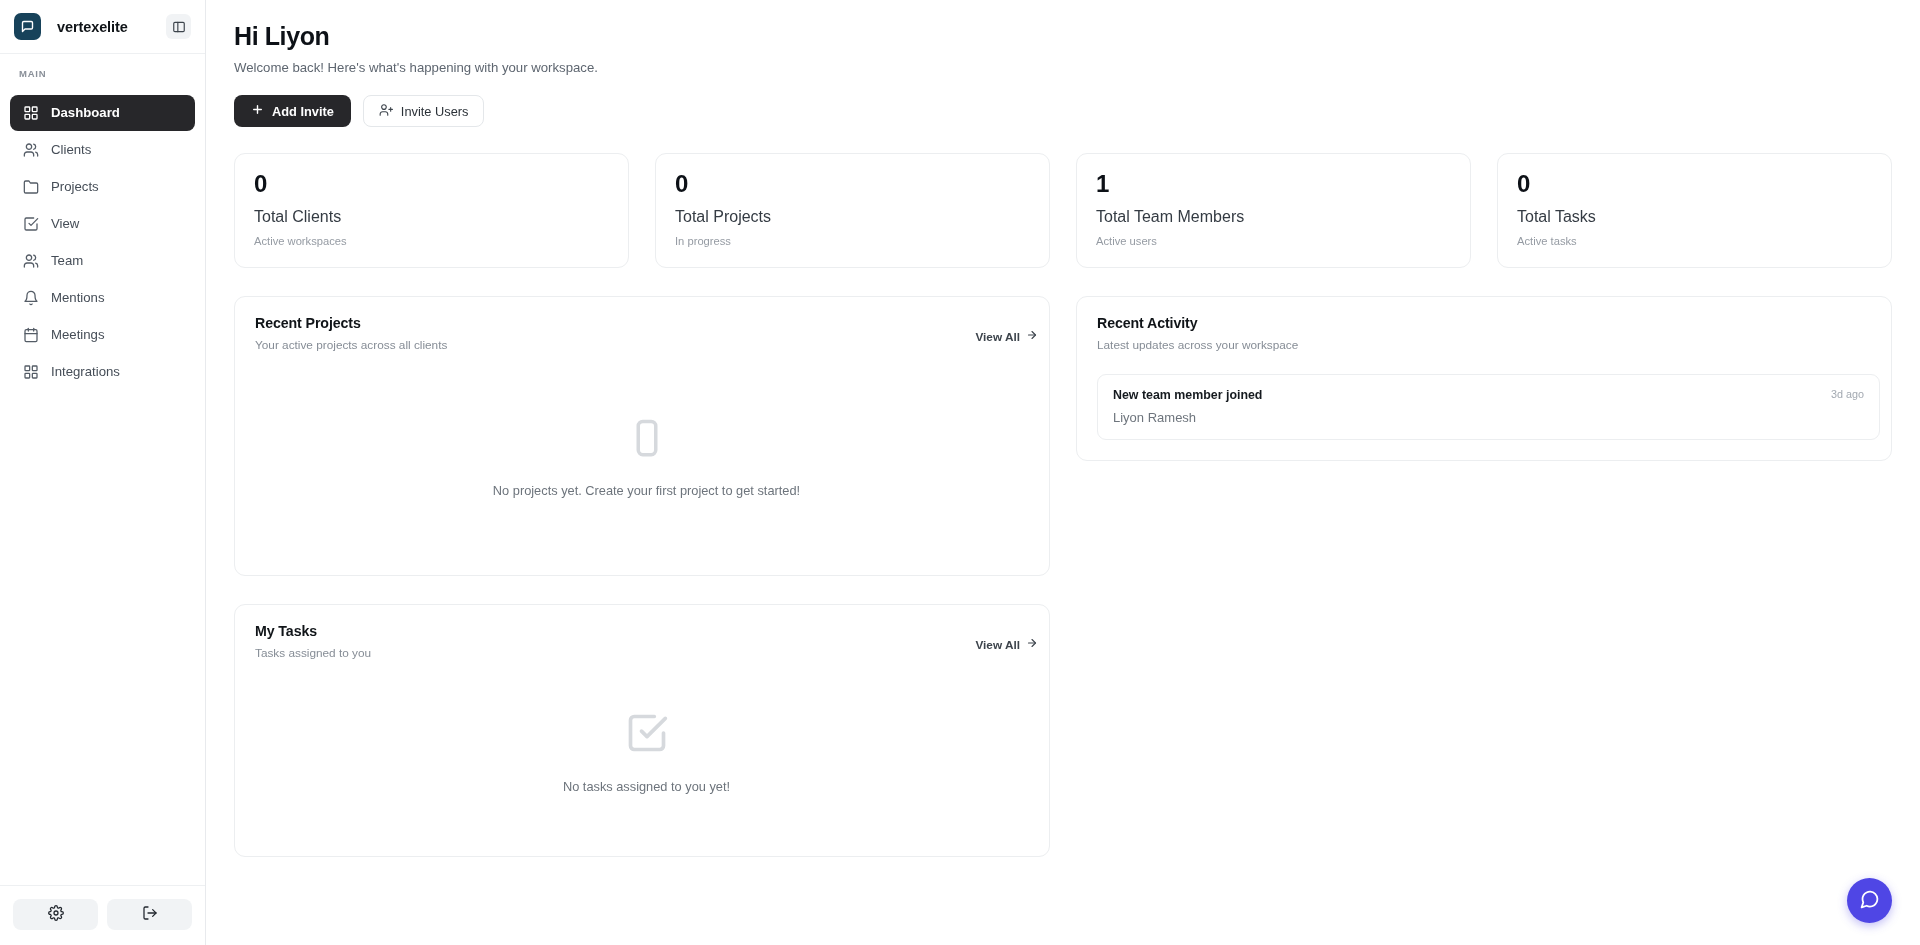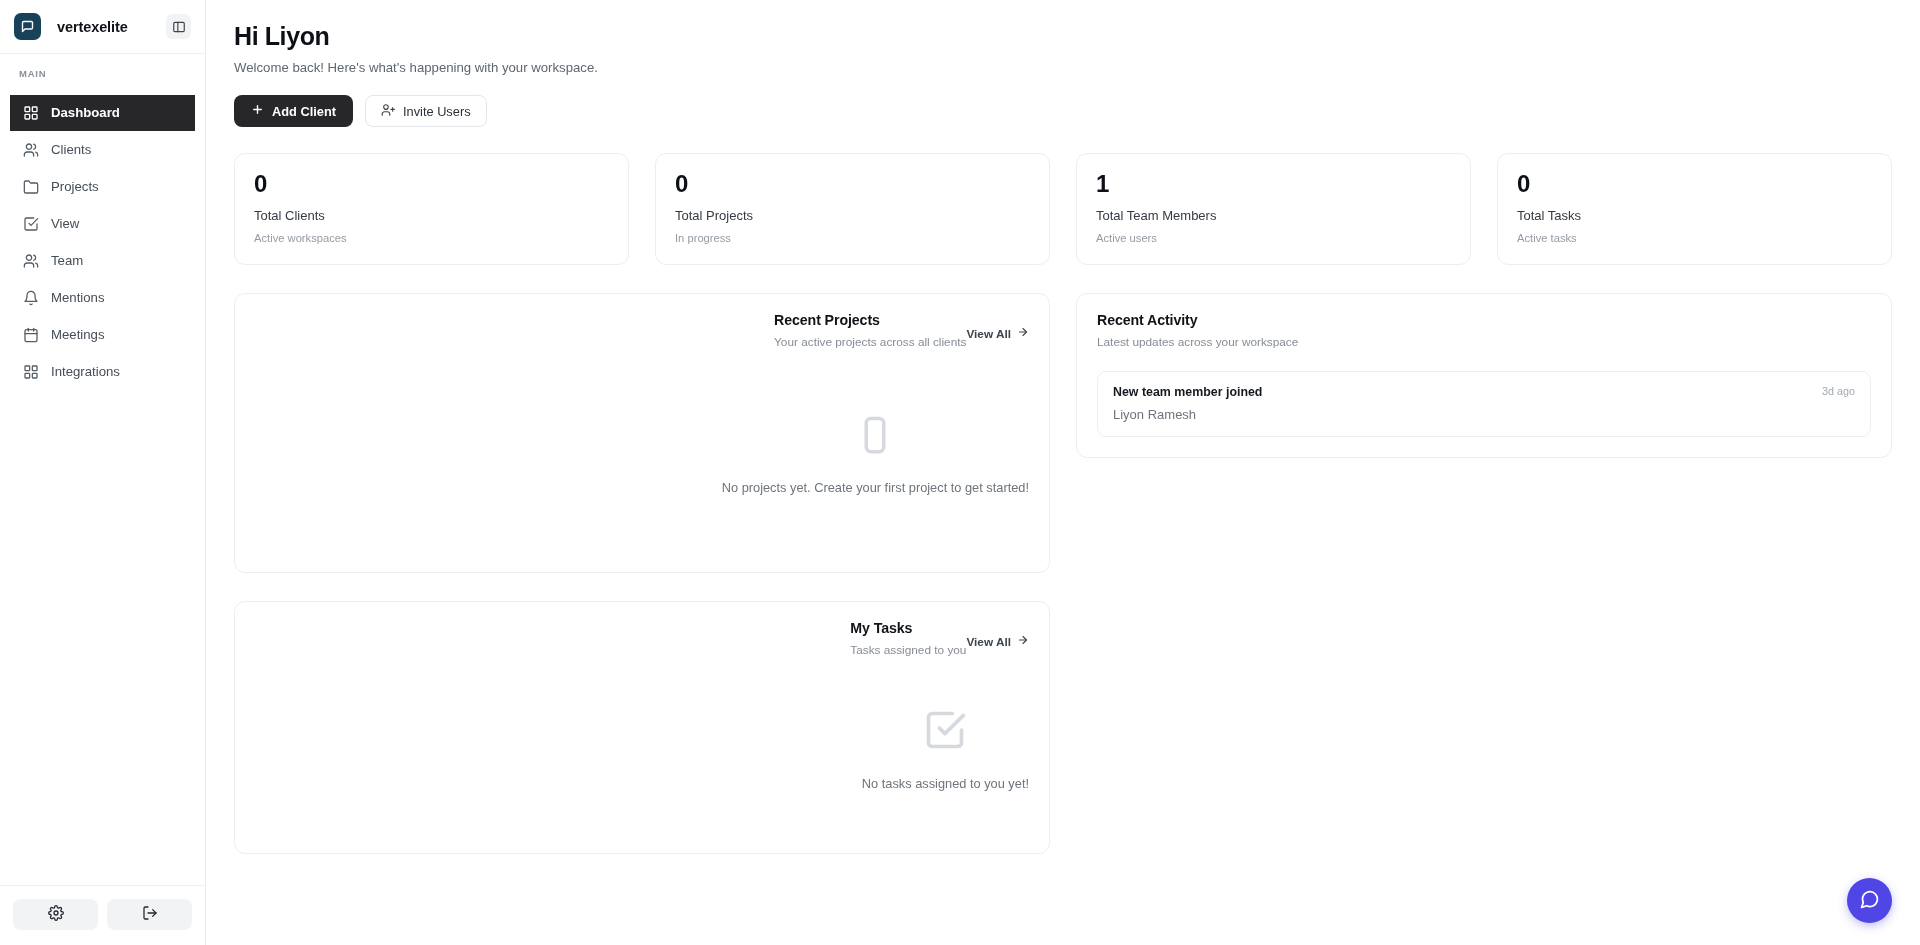--- a/index.html
+++ b/index.html
@@ -46,21 +46,21 @@
   }
   .sb-section-label {
     font-size: 9.5px; font-weight: 700; color: #8a9099;
     letter-spacing: 0.8px;
     padding: 14px 0 16px 19px;
   }
   .nav { padding: 0 10px; display: flex; flex-direction: column; gap: 1px; }
   .nav-item {
     display: flex; align-items: center; gap: 12px;
     height: 36px; padding: 0 12px;
-    border-radius: 0; cursor: pointer;
+    border-radius: 8px; cursor: pointer;
     font-size: 13.2px; color: #454d57;
     text-decoration: none;
   }
   .nav-item.multiline { height: 44px; }
   .nav-item.active {
     background: #27272a; color: #ffffff; font-weight: 600;
   }
   .nav-item .ico { width: 17px; height: 17px; flex: 0 0 17px; display:flex; align-items:center; justify-content:center;}
   .nav-label { line-height: 1.25; }
 
@@ -117,34 +117,34 @@
   .stat-card {
     border: 1px solid #eceef0; border-radius: 11px;
     background: #fff; padding: 18px 19px 20px 19px;
     min-height: 93px;
   }
   .stat-value {
     font-size: 24px; font-weight: 700; color: #0d1117;
     letter-spacing: -0.3px; line-height: 1;
   }
   .stat-label {
-    font-size: 13px; color: #343b43; margin-top: 12px;
+    font-size: 16px; color: #343b43; margin-top: 12px;
   }
   .stat-hint {
     font-size: 11.2px; color: #959ba3; margin-top: 9px;
   }
 
   
   .panels {
     display: grid; grid-template-columns: 1fr 1fr;
     gap: 26px; margin-top: 28px;
   }
   .panel {
     border: 1px solid #eceef0; border-radius: 11px;
-    background: #fff; padding: 18px 20px 20px 20px; align-items: flex-end;
+    background: #fff; padding: 18px 11px 20px 20px;
   }
   .panel.left-proj { min-height: 280px; display:flex; flex-direction:column;}
   .panel-head {
     display: flex; align-items: flex-start; justify-content: space-between;
   }
   .panel-title {
     font-size: 14.2px; font-weight: 700; color: #101418;
     letter-spacing: -0.1px;
   }
   .panel-sub { font-size: 11.8px; color: #868d96; margin-top: 7px; }
@@ -329,21 +329,21 @@
     <p class="page-sub">Welcome back! Here's what's happening with your workspace.</p>
 
     <div class="action-row">
       <button class="btn-primary">
         <span>
           <svg width="13" height="13" viewBox="0 0 24 24" fill="none" stroke="#ffffff" stroke-width="2.6" stroke-linecap="round">
               <line x1="12" y1="5" x2="12" y2="19"></line>
               <line x1="5" y1="12" x2="19" y2="12"></line>
             </svg>
         </span>
-        <span>Add Client</span>
+        <span>Add Invite</span>
       </button>
       <button class="btn-secondary">
         <span>
           <svg width="14" height="14" viewBox="0 0 24 24" fill="none" stroke="#3d444c" stroke-width="1.9" stroke-linecap="round" stroke-linejoin="round">
             <path d="M15 21v-2a4 4 0 0 0-4-4H6a4 4 0 0 0-4 4v2"></path>
               <circle cx="8.5" cy="7" r="4"></circle>
             <line x1="20" y1="8" x2="20" y2="14"></line>
               <line x1="23" y1="11" x2="17" y2="11"></line>
           </svg>
         </span>

